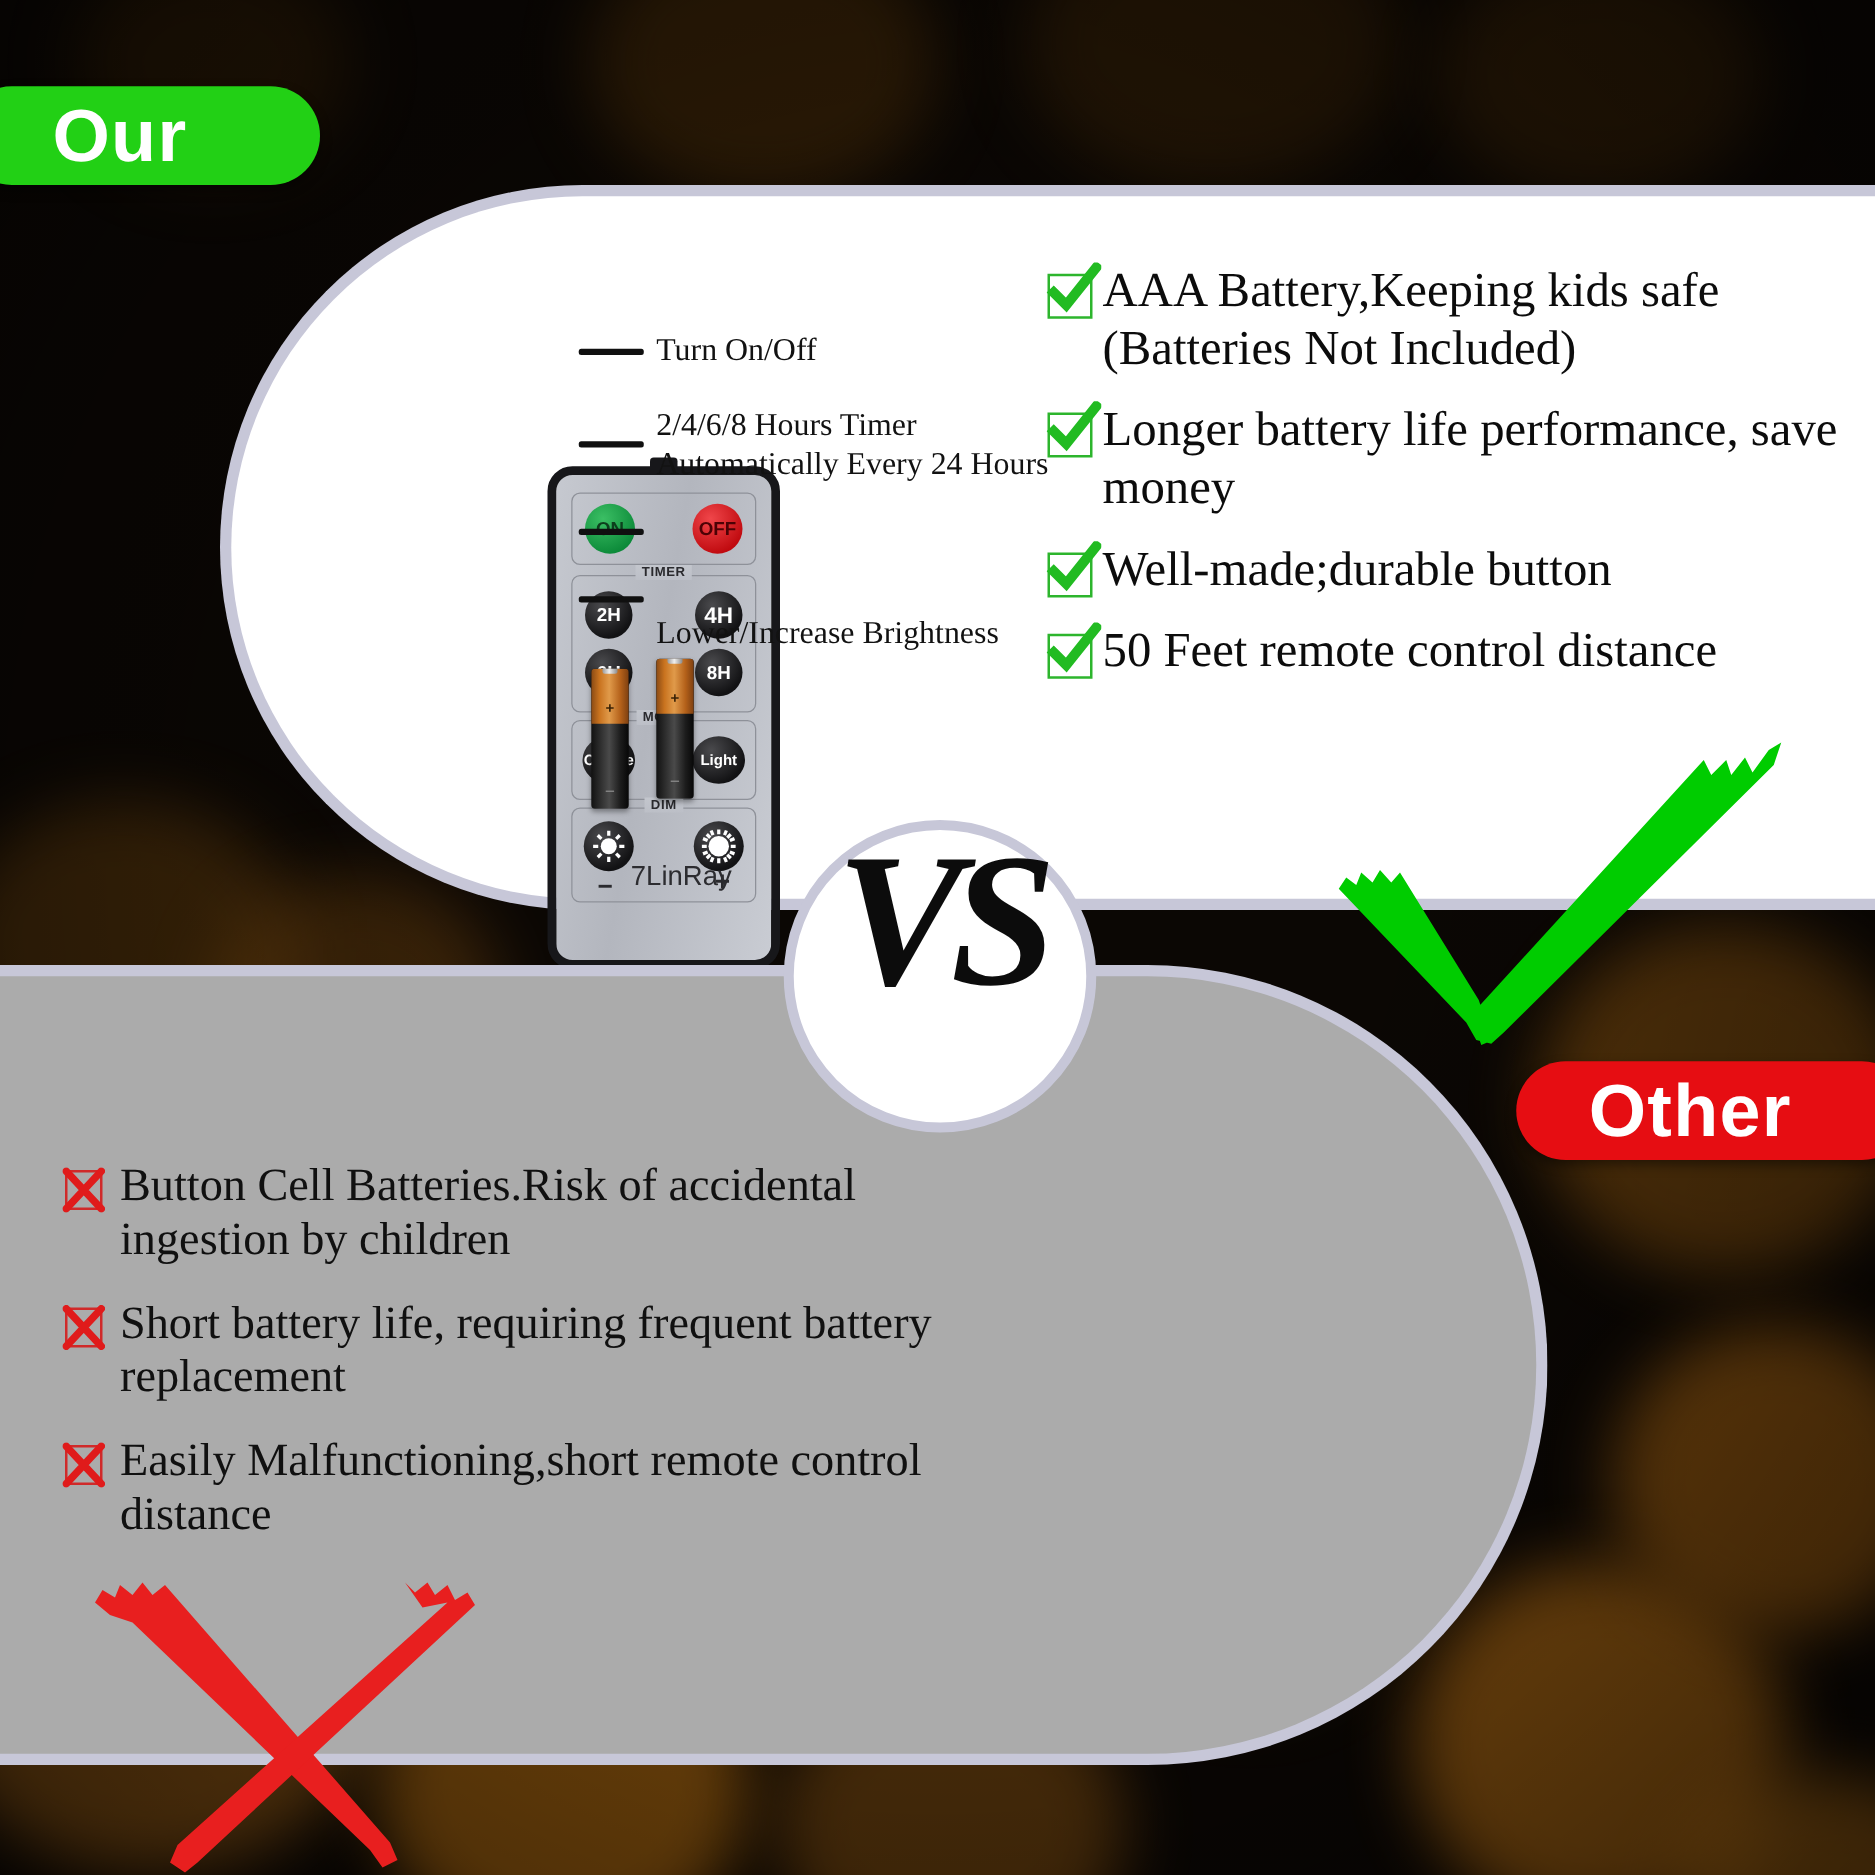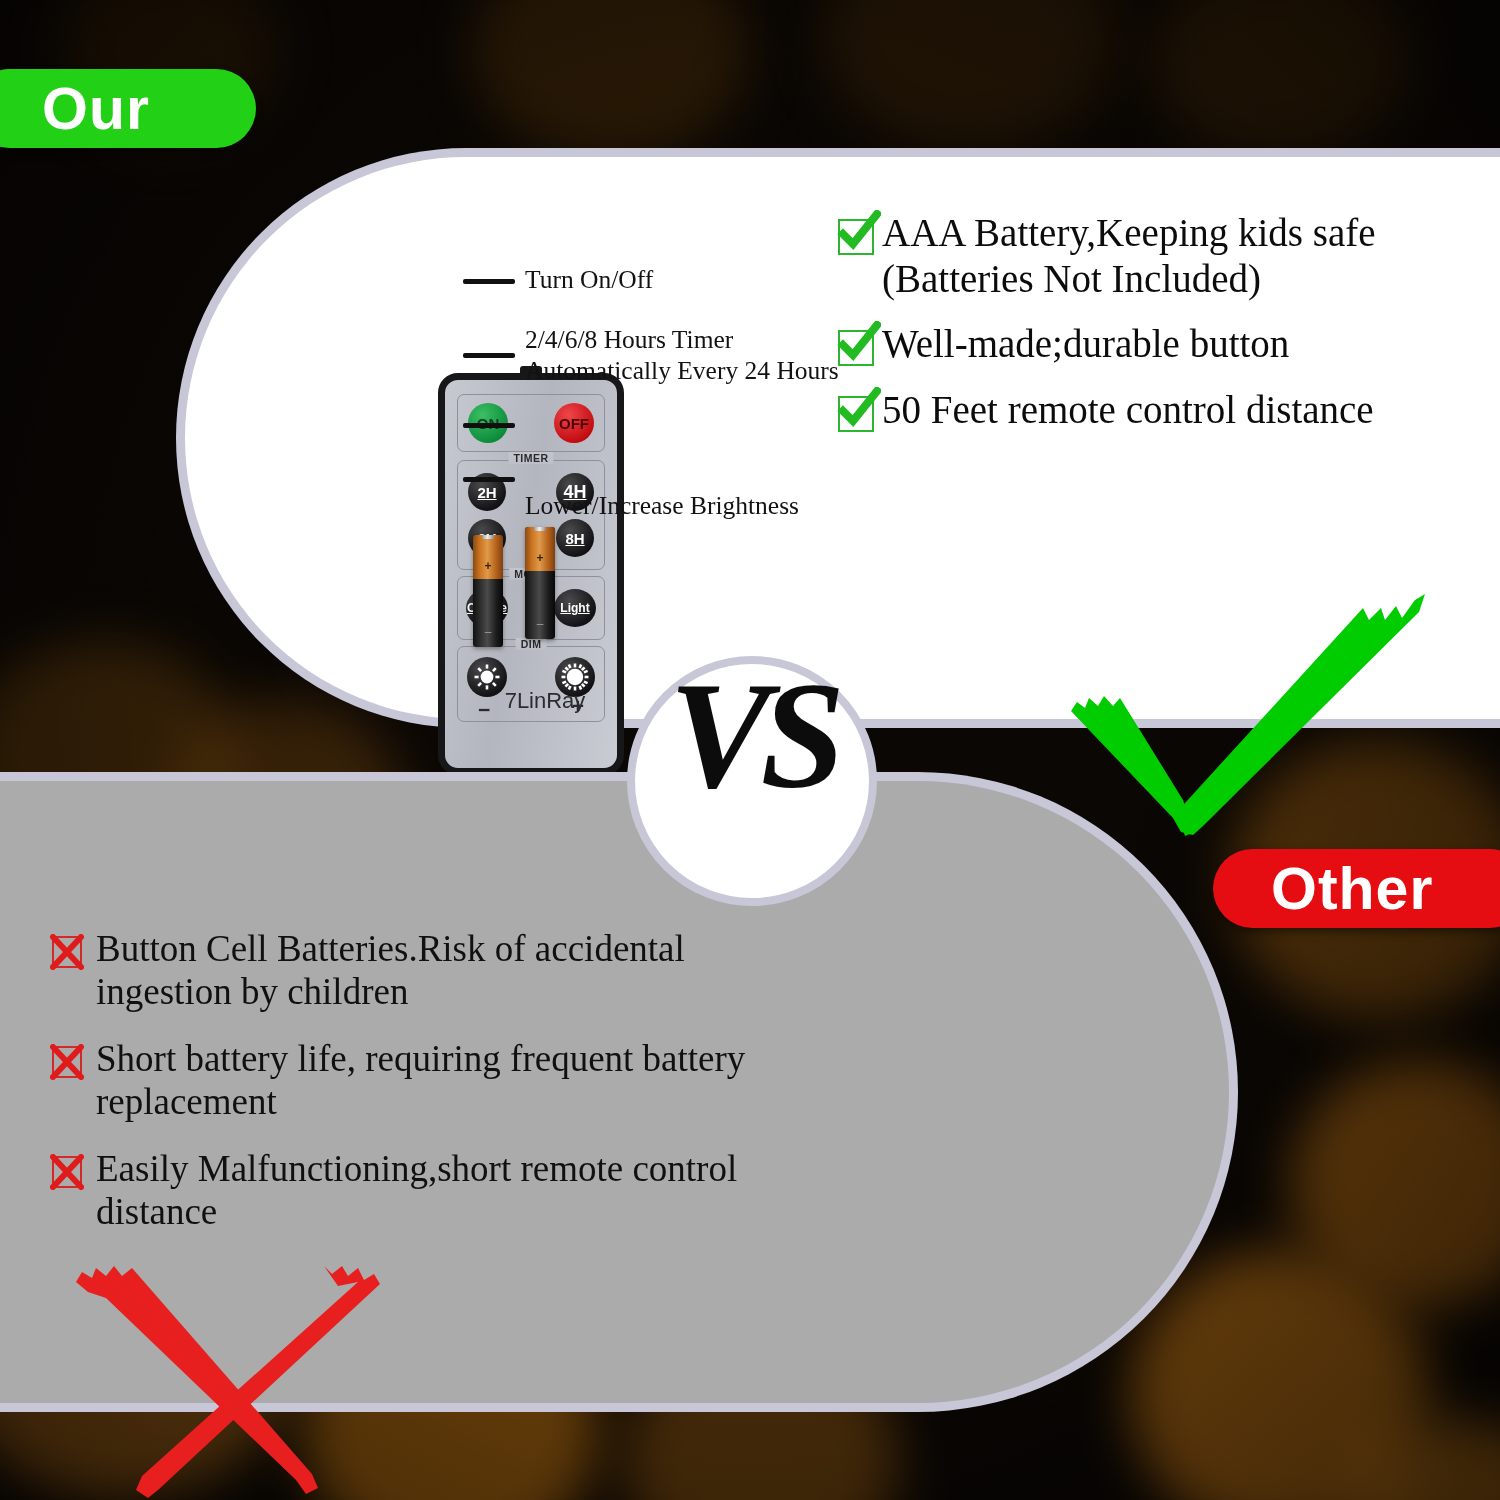--- a/index.html
+++ b/index.html
@@ -76,21 +76,21 @@
     box-sizing:border-box;
   }
   #remote-our .nub{position:absolute;left:50%;top:-14px;margin-left:-11px;
     width:22px;height:10px;background:#17171a;border-radius:3px 3px 0 0;}
   .grp{position:absolute;left:12px;right:12px;border:1.4px solid #8e9199;border-radius:7px;}
   .grp-label{position:absolute;top:-9px;left:50%;transform:translateX(-50%);
     background:linear-gradient(#c3c6cd,#bcbfc7);padding:0 5px;
     font-size:10.5px;font-weight:bold;color:#2a2a2e;letter-spacing:.5px;}
   .btn{position:absolute;border-radius:50%;display:flex;align-items:center;
     justify-content:center;font-weight:bold;color:#fff;}
-  .btn.dark{background:radial-gradient(circle at 36% 30%,#4a4a4d,#121214 72%);text-decoration:underline;}
+  .btn.dark{background:radial-gradient(circle at 36% 30%,#4a4a4d,#121214 72%);}
   .btn.on{background:radial-gradient(circle at 36% 30%,#3bbf64,#0c8a39 75%);color:#0d3f1d;}
   .btn.off{background:radial-gradient(circle at 36% 30%,#f0464a,#c00a0f 75%);color:#4c0205;}
   .sunray{width:100%;height:100%;display:block;}
   .pm{position:absolute;font-size:21px;font-weight:bold;color:#2a2a2e;line-height:1;}
   #brand-our{position:absolute;left:0;right:0;bottom:54px;text-align:center;
     font-size:22px;color:#2c2c30;font-family:"Liberation Sans",sans-serif;padding-left:28px;}
 
   
   .aaa{position:absolute;width:30px;height:112px;border-radius:3px;
     background:linear-gradient(90deg,#111 0%,#2b2b2b 22%,#4a4a4a 48%,#1c1c1c 78%,#070707 100%);
@@ -261,20 +261,29 @@
     </span>
     <span class="txt">AAA Battery,Keeping kids safe (Batteries Not Included)</span>
   </div>
   <div class="feat">
     <span class="chk">
       <span class="box"></span>
       <svg width="46" height="46" viewBox="0 0 46 46">
           <path d="M8 24 L18 34 L42 4" stroke="#22bb22" stroke-width="8" fill="none" stroke-linecap="square"></path>
         </svg>
     </span>
+    <span class="txt">Longer battery life performance, save money</span>
+  </div>
+  <div class="feat">
+    <span class="chk">
+      <span class="box"></span>
+      <svg width="46" height="46" viewBox="0 0 46 46">
+          <path d="M8 24 L18 34 L42 4" stroke="#22bb22" stroke-width="8" fill="none" stroke-linecap="square"></path>
+        </svg>
+    </span>
     <span class="txt">Well-made;durable button</span>
   </div>
   <div class="feat">
     <span class="chk">
       <span class="box"></span>
       <svg width="46" height="46" viewBox="0 0 46 46">
           <path d="M8 24 L18 34 L42 4" stroke="#22bb22" stroke-width="8" fill="none" stroke-linecap="square"></path>
         </svg>
     </span>
     <span class="txt">50 Feet remote control distance</span>

